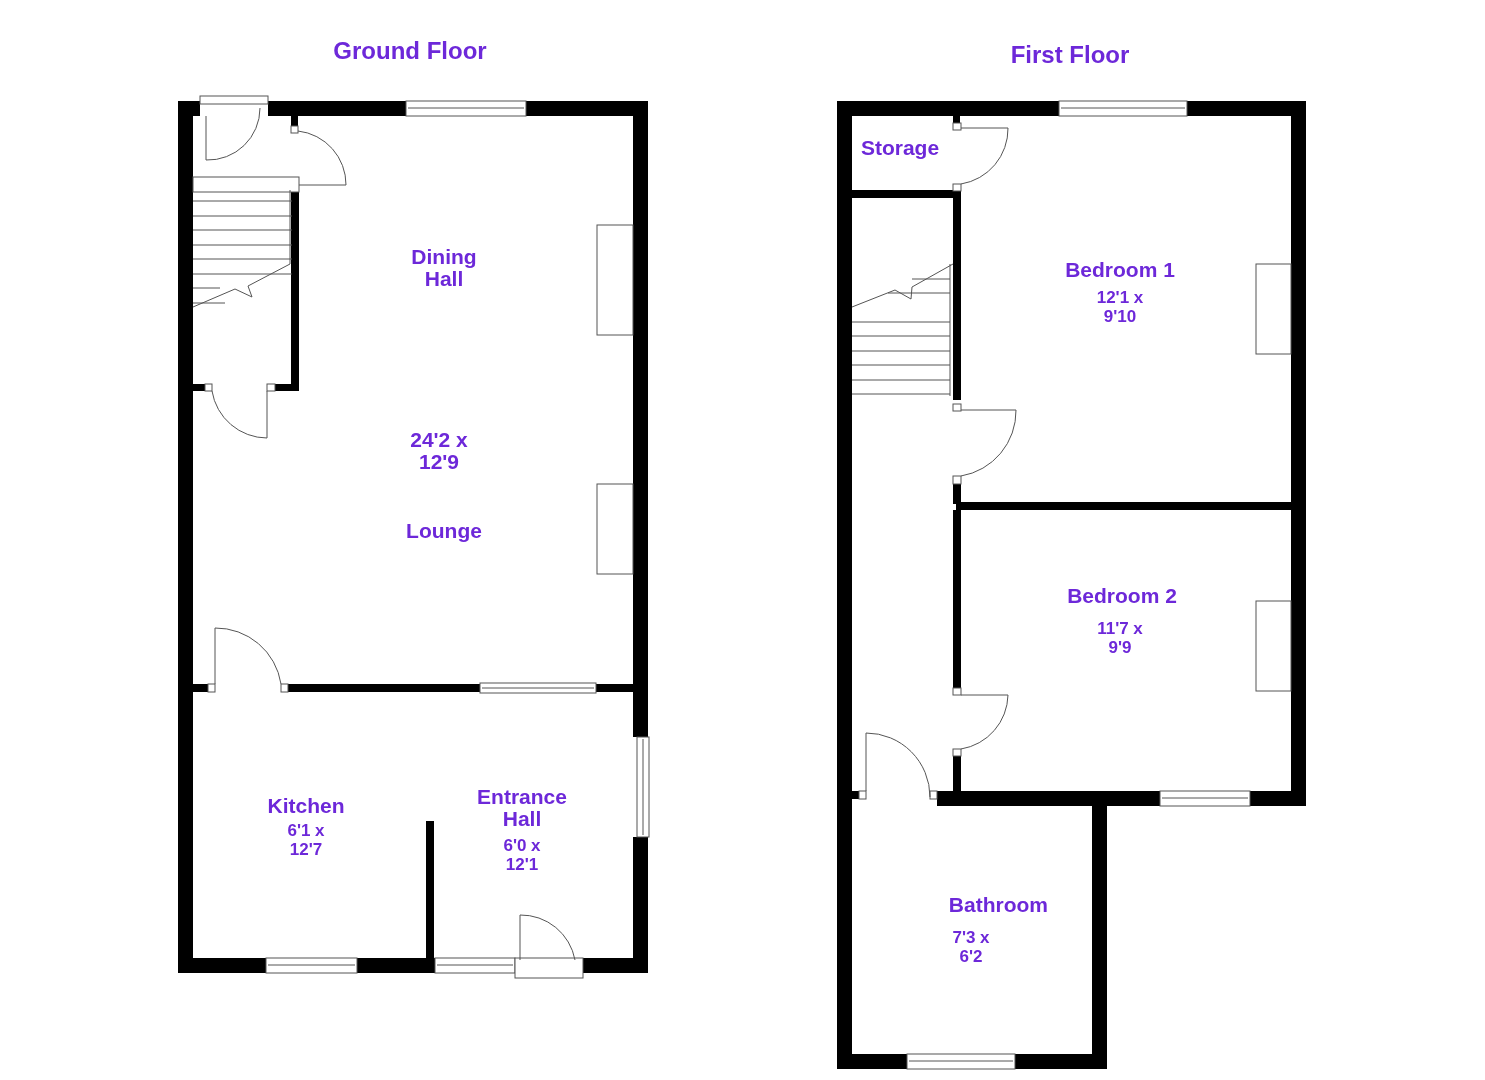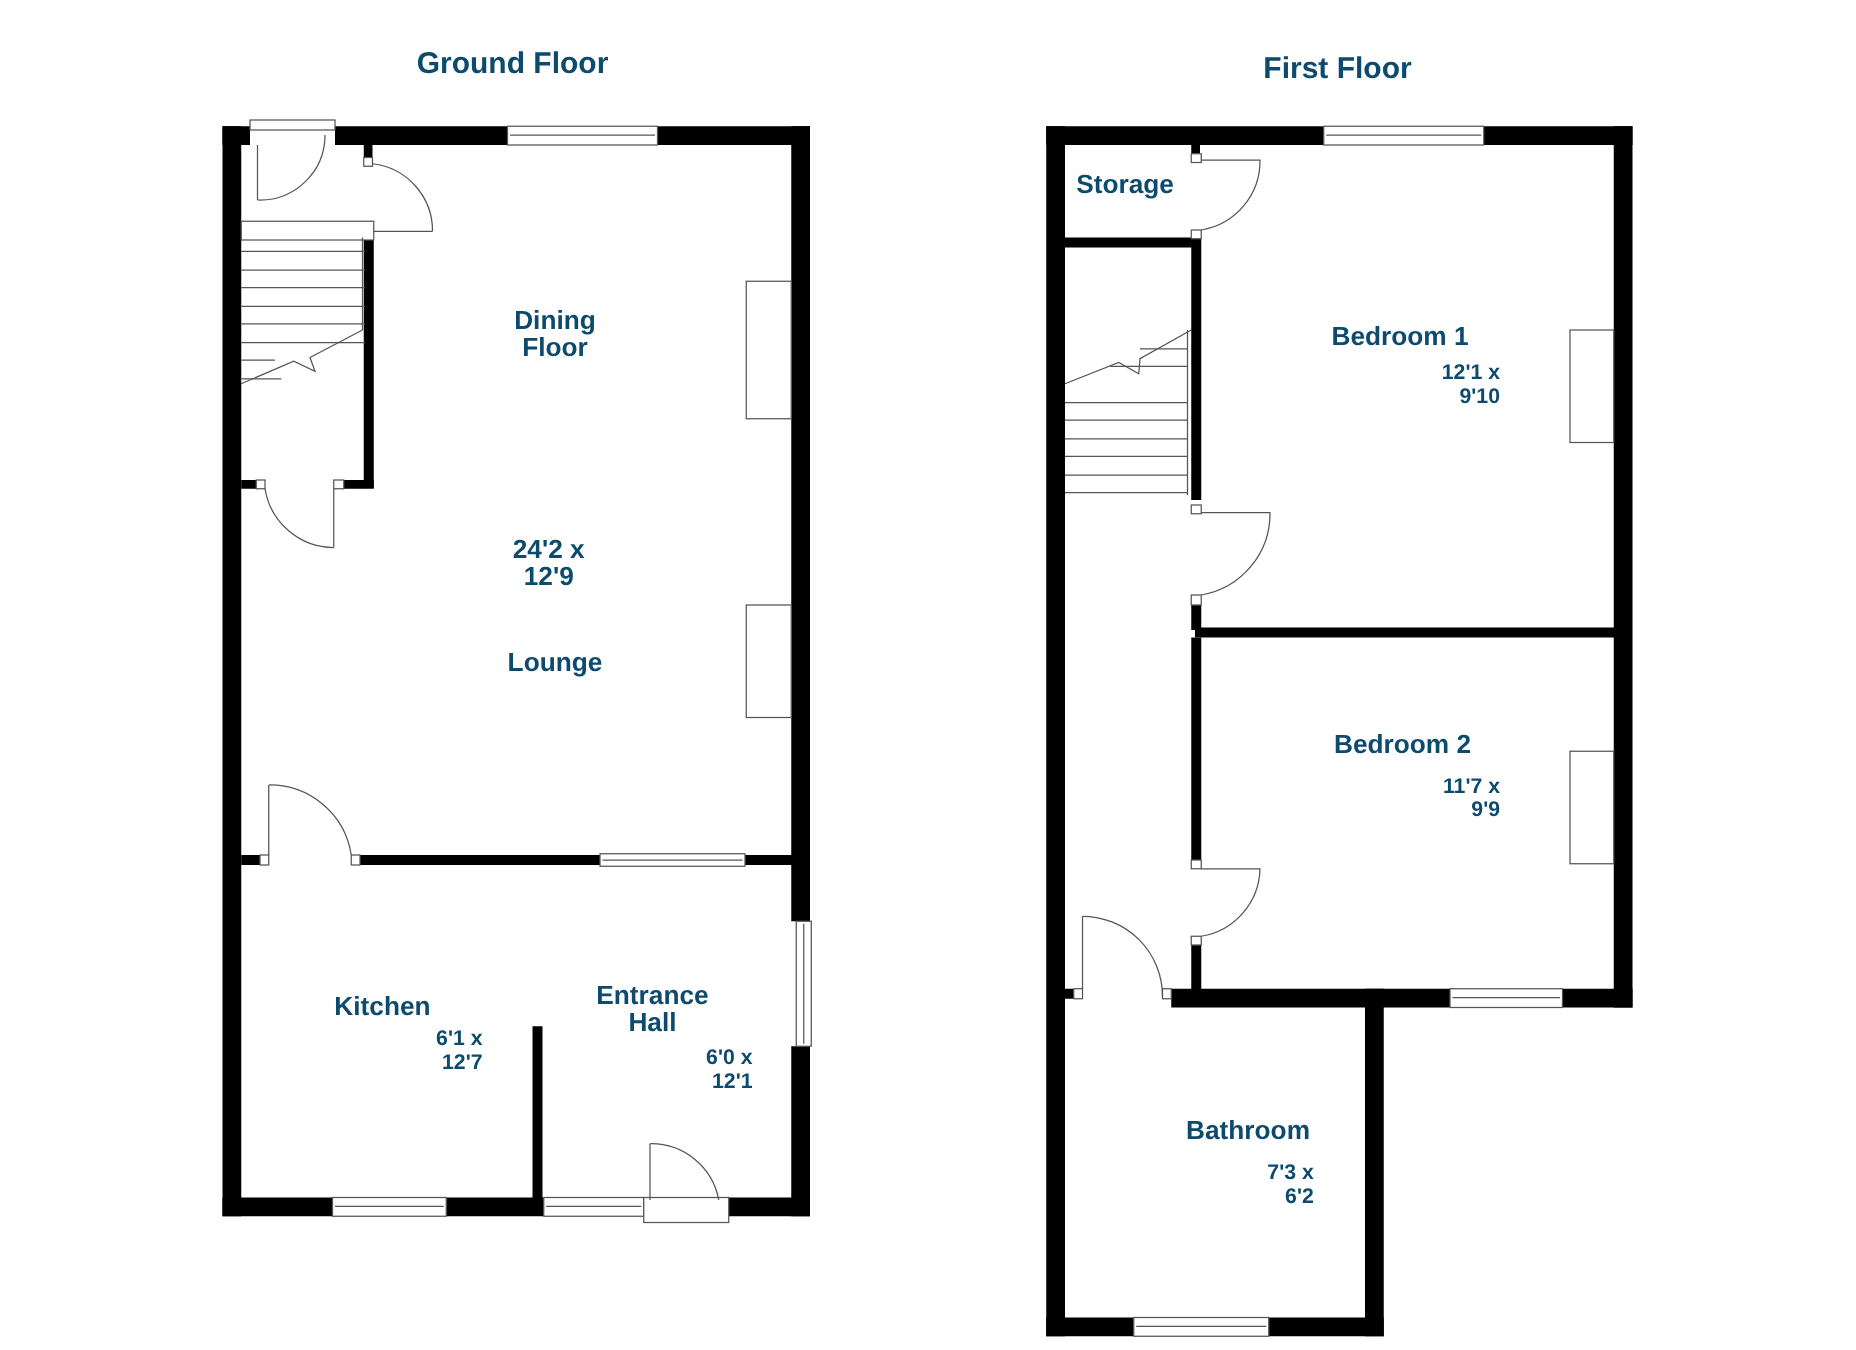--- a/index.html
+++ b/index.html
@@ -2,25 +2,25 @@
 <html><head>
 <meta charset="utf-8">
 <style>
   html, body { margin: 0; padding: 0; background: #ffffff; }
   body { width: 1485px; height: 1080px; position: relative; overflow: hidden;
          font-family: "Liberation Sans", sans-serif; }
   svg { position: absolute; left: 0; top: 0; }
   .wall { fill: #000; }
   .thin { fill: #fff; stroke: #555; stroke-width: 1; }
   .line { fill: none; stroke: #555; stroke-width: 1; }
-  .lbl { position: absolute; text-align: center; font-weight: bold; color: #0c4a6e;
+  .lbl { position: absolute; text-align: center; font-weight: bold; color: #6d28d9;
          font-family: "Liberation Sans", sans-serif; line-height: 1.05; white-space: pre-line; }
   .title { font-size: 24px; }
   .room { font-size: 21px; }
-  .dim { font-size: 17px; line-height: 1.1; text-align: right; }
+  .dim { font-size: 17px; line-height: 1.1; }
 </style>
 </head>
 <body>
 
 <svg width="1485" height="1080">
 
   <g>
     <rect class="wall" x="178" y="101" width="15" height="872"></rect>
     <rect class="wall" x="633" y="101" width="15" height="636"></rect>
     <rect class="wall" x="633" y="837" width="15" height="136"></rect>
@@ -142,21 +142,21 @@
     <line class="line" x1="950" y1="264" x2="950" y2="396"></line>
     <path class="line" d="M852,307 L895,290 L911,299 L912,287 L953,264"></path>
   </g>
 </svg>
 
 <div class="lbl title" style="left:300px; top:38px; width:220px;">Ground Floor</div>
 <div class="lbl title" style="left:960px; top:42px; width:220px;">First Floor</div>
 
 <div>
   <div class="lbl room" style="left:364px; top:246px; width:160px;">Dining
-Floor</div>
+Hall</div>
   <div class="lbl room" style="left:364px; top:405px; width:150px;margin-top:24px;">24'2 x
 12'9</div>
 </div>
 <div>
   <div class="lbl room" style="left:364px; top:520px; width:160px;">Lounge</div>
 </div>
 <div>
   <div class="lbl room" style="left:226px; top:795px; width:160px;">Kitchen</div>
   <div class="lbl dim" style="left:226px; top:822px; width:160px;">6'1 x
 12'7</div>

